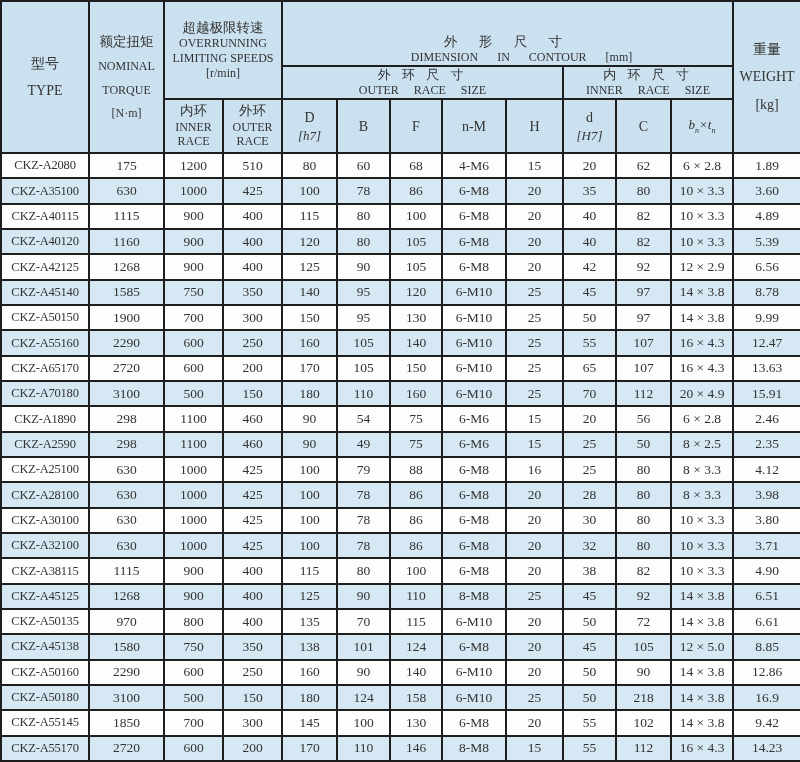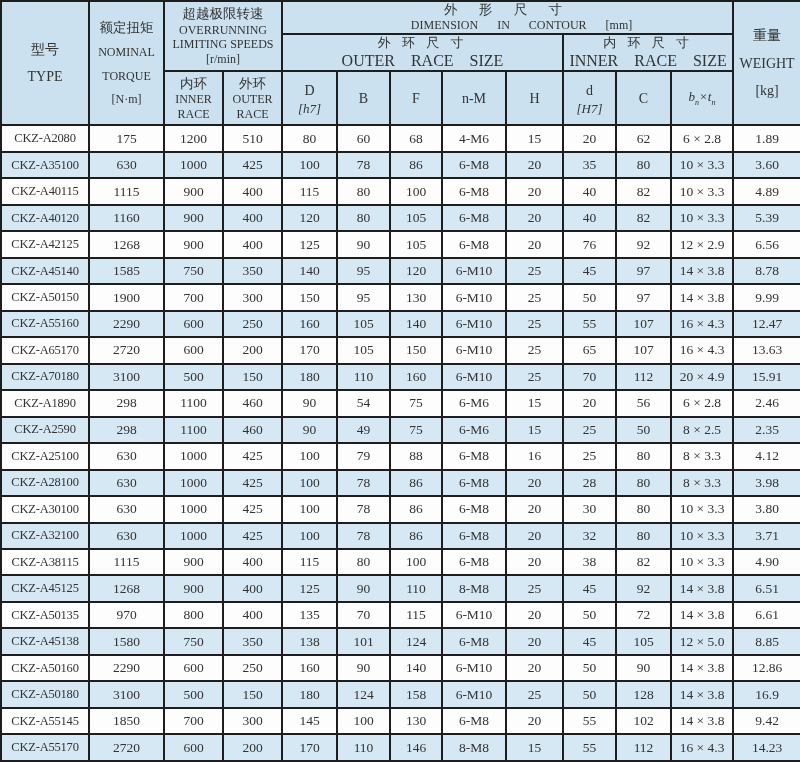--- a/index.html
+++ b/index.html
@@ -33,24 +33,24 @@
     font-weight: normal;
     font-size: 12px;
     line-height: 1.2;
   }
   tbody tr { height: 25px; padding-left: 9px; }
   tbody tr:nth-child(even) td { background: #d5e8f4; }
   tbody td { font-size: 13.5px; }
   tbody td.c-type { font-size: 12.5px; letter-spacing: -0.2px; }
 
   .zh { font-size: 13.5px; }
-  .zh-wide { font-size: 13.5px; letter-spacing: 9px; }
+  .zh-wide { font-size: 13.5px; letter-spacing: 9px; margin-top: 32px; }
   .zh-mid  { font-size: 13px; letter-spacing: 4px; }
   .en-wide { font-size: 12px; word-spacing: 16px; margin-left: 28px; }
-  .en-mid  { font-size: 16px; word-spacing: 12px; }
+  .en-mid  { font-size: 12px; word-spacing: 12px; }
   .tight div { line-height: 1.22; }
   .roomy div { line-height: 1.95; }
   .big { font-size: 14px; }
   .h-row1 { height: 32px; }
   .h-row2 { height: 33px; }
   .h-row3 { height: 54px; }
   .dim-letter { font-size: 14px; line-height: 1.5; }
   .dim-unit { font-size: 13px; line-height: 1.3; font-style: italic; }
   sub { font-size: 8px; }
   .gapA { }
@@ -206,21 +206,21 @@
         <tr>
     <td class="c-type">CKZ-A42125</td>
     <td>1268</td>
     <td>900</td>
     <td>400</td>
     <td>125</td>
     <td>90</td>
     <td>105</td>
     <td>6-M8</td>
     <td>20</td>
-    <td>76</td>
+    <td>42</td>
     <td>92</td>
     <td>12 × 2.9</td>
     <td>6.56</td>
   </tr>
         <tr>
     <td class="c-type">CKZ-A45140</td>
     <td>1585</td>
     <td>750</td>
     <td>350</td>
     <td>140</td>
@@ -462,21 +462,21 @@
     <td class="c-type">CKZ-A50180</td>
     <td>3100</td>
     <td>500</td>
     <td>150</td>
     <td>180</td>
     <td>124</td>
     <td>158</td>
     <td>6-M10</td>
     <td>25</td>
     <td>50</td>
-    <td>128</td>
+    <td>218</td>
     <td>14 × 3.8</td>
     <td>16.9</td>
   </tr>
         <tr>
     <td class="c-type">CKZ-A55145</td>
     <td>1850</td>
     <td>700</td>
     <td>300</td>
     <td>145</td>
     <td>100</td>

